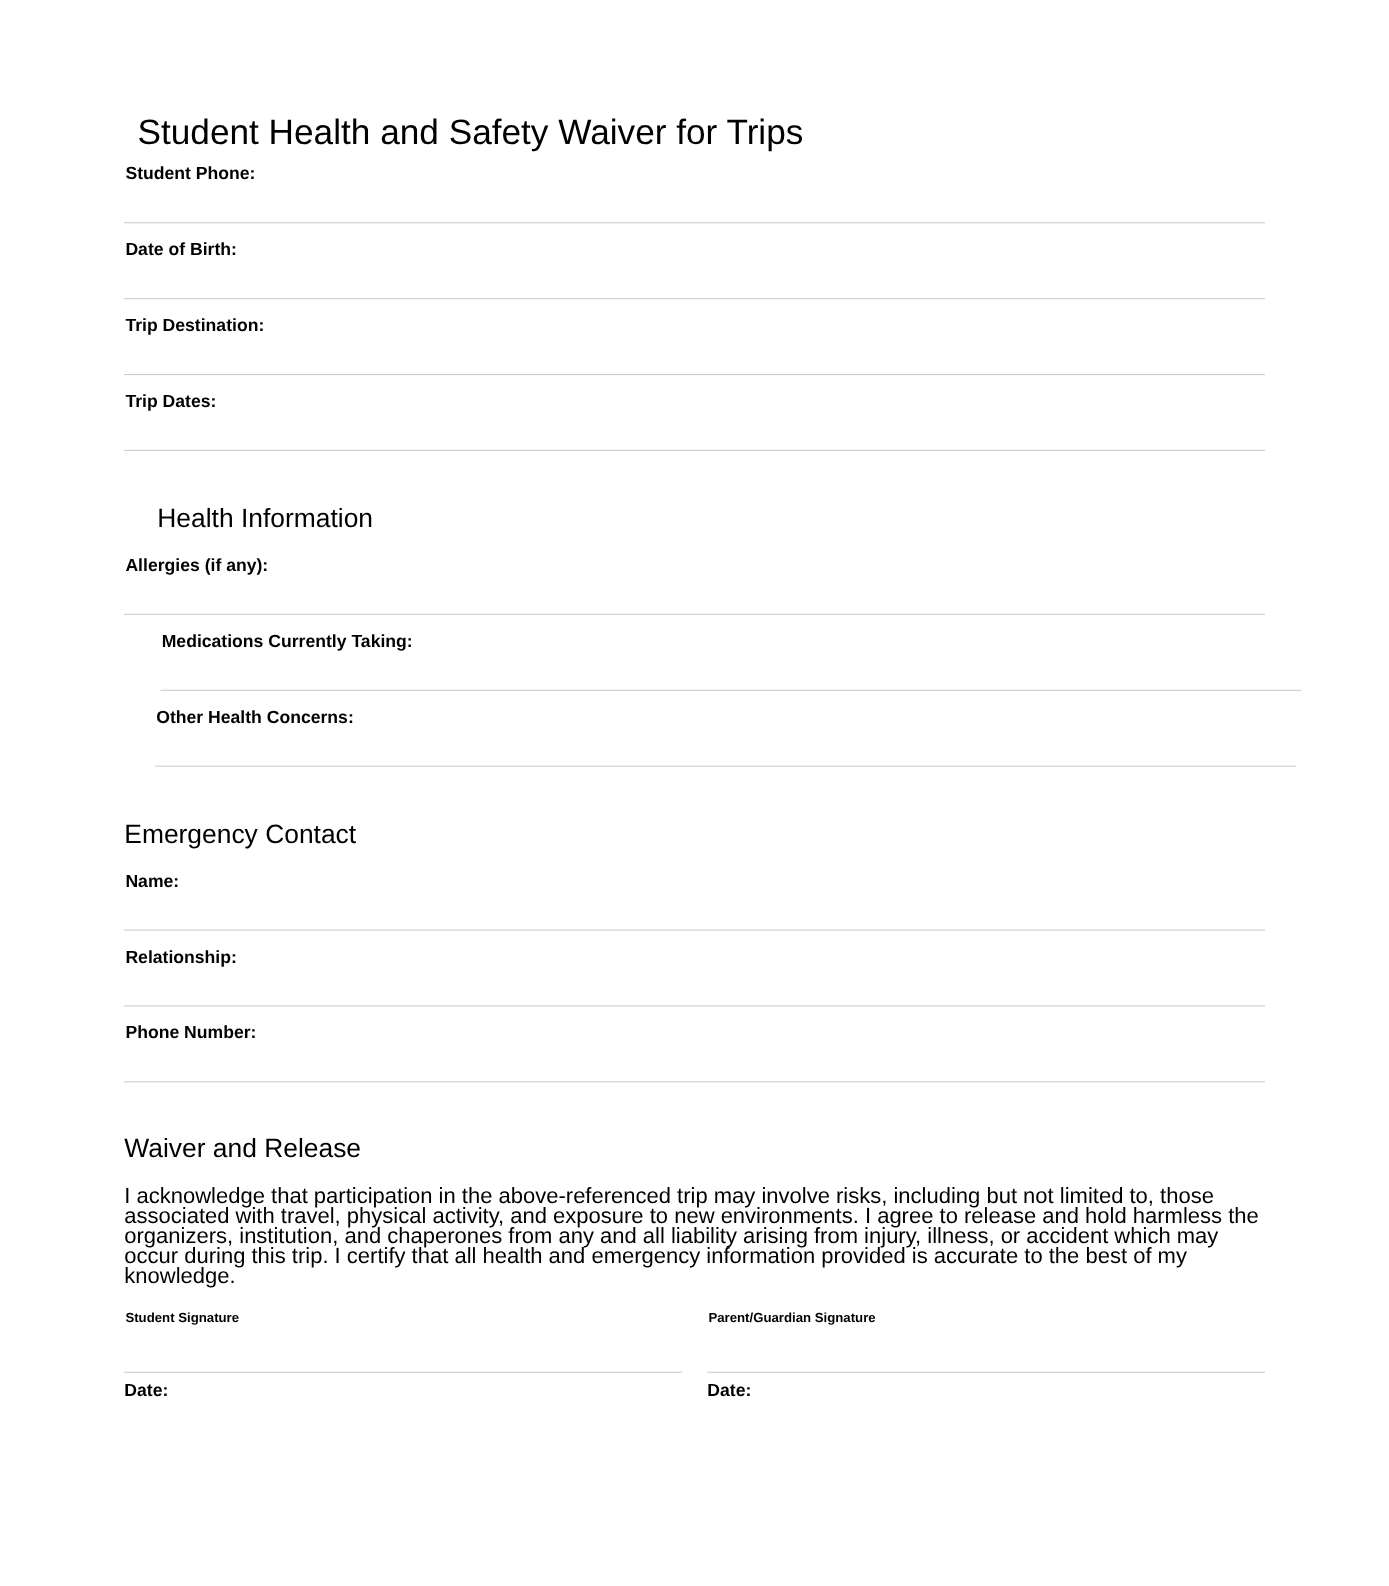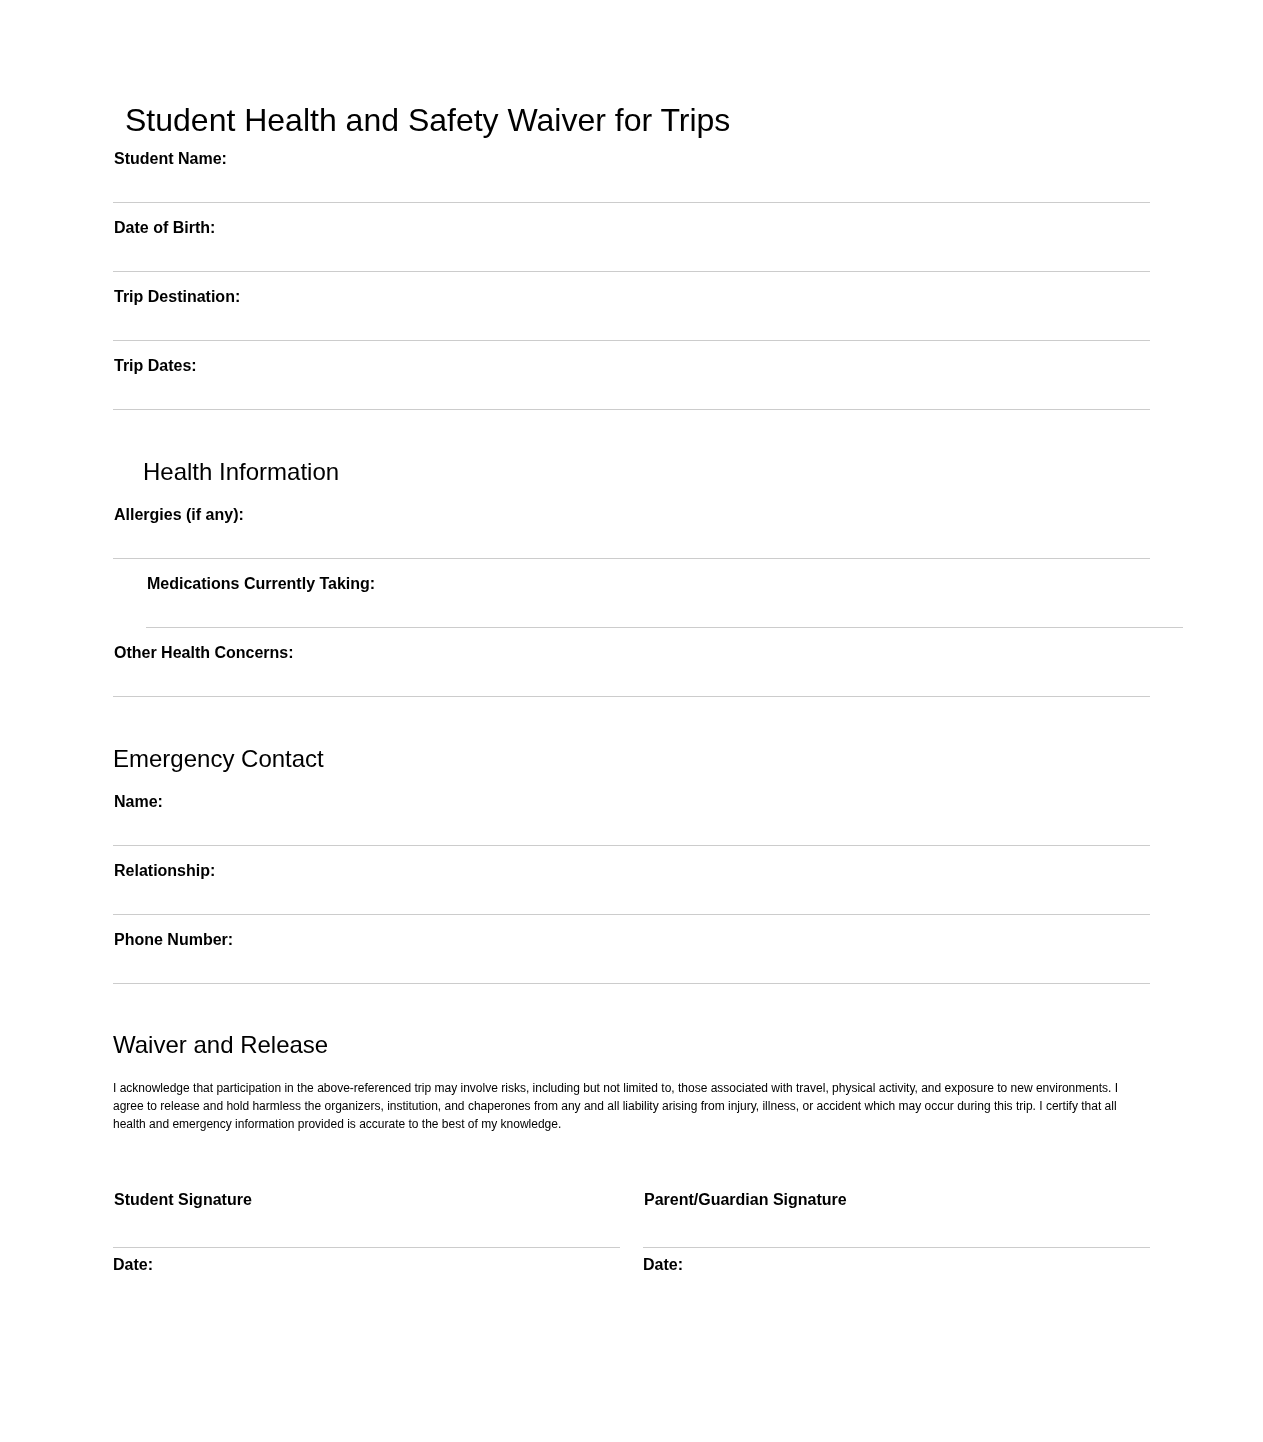--- a/index.html
+++ b/index.html
@@ -3,34 +3,34 @@
 <meta charset="utf-8">
 <style>
   html, body { margin: 0; padding: 0; background: #ffffff; }
   body { width: 1263px; height: 1442px; font-family: "Liberation Sans", sans-serif; color: #000; position: relative; }
   .page { position: absolute; left: 113px; top: 0; width: 1037px; }
   h1 { position: absolute; left: 0; top: 90px; margin: 12px; font-size: 32px; font-weight: normal; white-space: nowrap; }
   h2 { position: absolute; left: 0; margin: 0; font-size: 24px; font-weight: normal; white-space: nowrap; }
   .field { position: absolute; left: 0; width: 1037px; height: 60px; }
   .field label { position: absolute; left: 1px; top: 0; font-size: 16px; font-weight: bold; white-space: nowrap; }
   .field .input { position: absolute; left: 0; right: 0; top: 24px; height: 28px; border: none; border-bottom: 1px solid #cccccc; background: transparent; outline: none; font-family: "Liberation Sans", sans-serif; font-size: 16px; padding: 0; }
-  .para { position: absolute; left: 0; top: 1079px; width: 1037px; font-size: 12px; line-height: 18px; margin: 0; }
+  .para { position: absolute; left: 0; top: 1079px; width: 1037px; font-size: 20px; line-height: 18px; margin: 0; }
   .sig { position: absolute; top: 1191px; width: 507px; height: 100px; }
-  .sig .lbl { position: absolute; left: 1px; top: 0; font-size: 16px; font-weight: bold; white-space: nowrap; }
+  .sig .lbl { position: absolute; left: 1px; top: 0; font-size: 12px; font-weight: bold; white-space: nowrap; }
   .sig .line { position: absolute; left: 0; right: 0; top: 24px; height: 32px; border: none; border-bottom: 1px solid #cccccc; background: transparent; outline: none; padding: 0; }
   .sig .date { position: absolute; left: 0; top: 65px; font-size: 16px; font-weight: bold; white-space: nowrap; }
 </style>
 </head>
 <body>
 
 <div class="page">
   <h1>Student Health and Safety Waiver for Trips</h1>
 
   <div class="field" style="top:150px;">
-    <label>Student Name:</label>
+    <label>Student Phone:</label>
     <input class="input" type="text" value="" style="">
   </div>
   <div class="field" style="top:219px;">
     <label>Date of Birth:</label>
     <input class="input" type="text" value="" style="">
   </div>
   <div class="field" style="top:288px;">
     <label>Trip Destination:</label>
     <input class="input" type="text" value="" style="">
   </div>
@@ -41,21 +41,21 @@
 
   <h2 style="top:458px;margin-left:30px;">Health Information</h2>
   <div class="field" style="top:506px;">
     <label>Allergies (if any):</label>
     <input class="input" type="text" value="" style="">
   </div>
   <div class="field" style="top:575px;margin-left:33px;">
     <label>Medications Currently Taking:</label>
     <input class="input" type="text" value="" style="">
   </div>
-  <div class="field" style="top:644px;">
+  <div class="field" style="top:644px;margin-left:28px;">
     <label>Other Health Concerns:</label>
     <input class="input" type="text" value="" style="">
   </div>
 
   <h2 style="top:745px;">Emergency Contact</h2>
   <div class="field" style="top:793px;">
     <label>Name:</label>
     <input class="input" type="text" value="" style="">
   </div>
   <div class="field" style="top:862px;">

